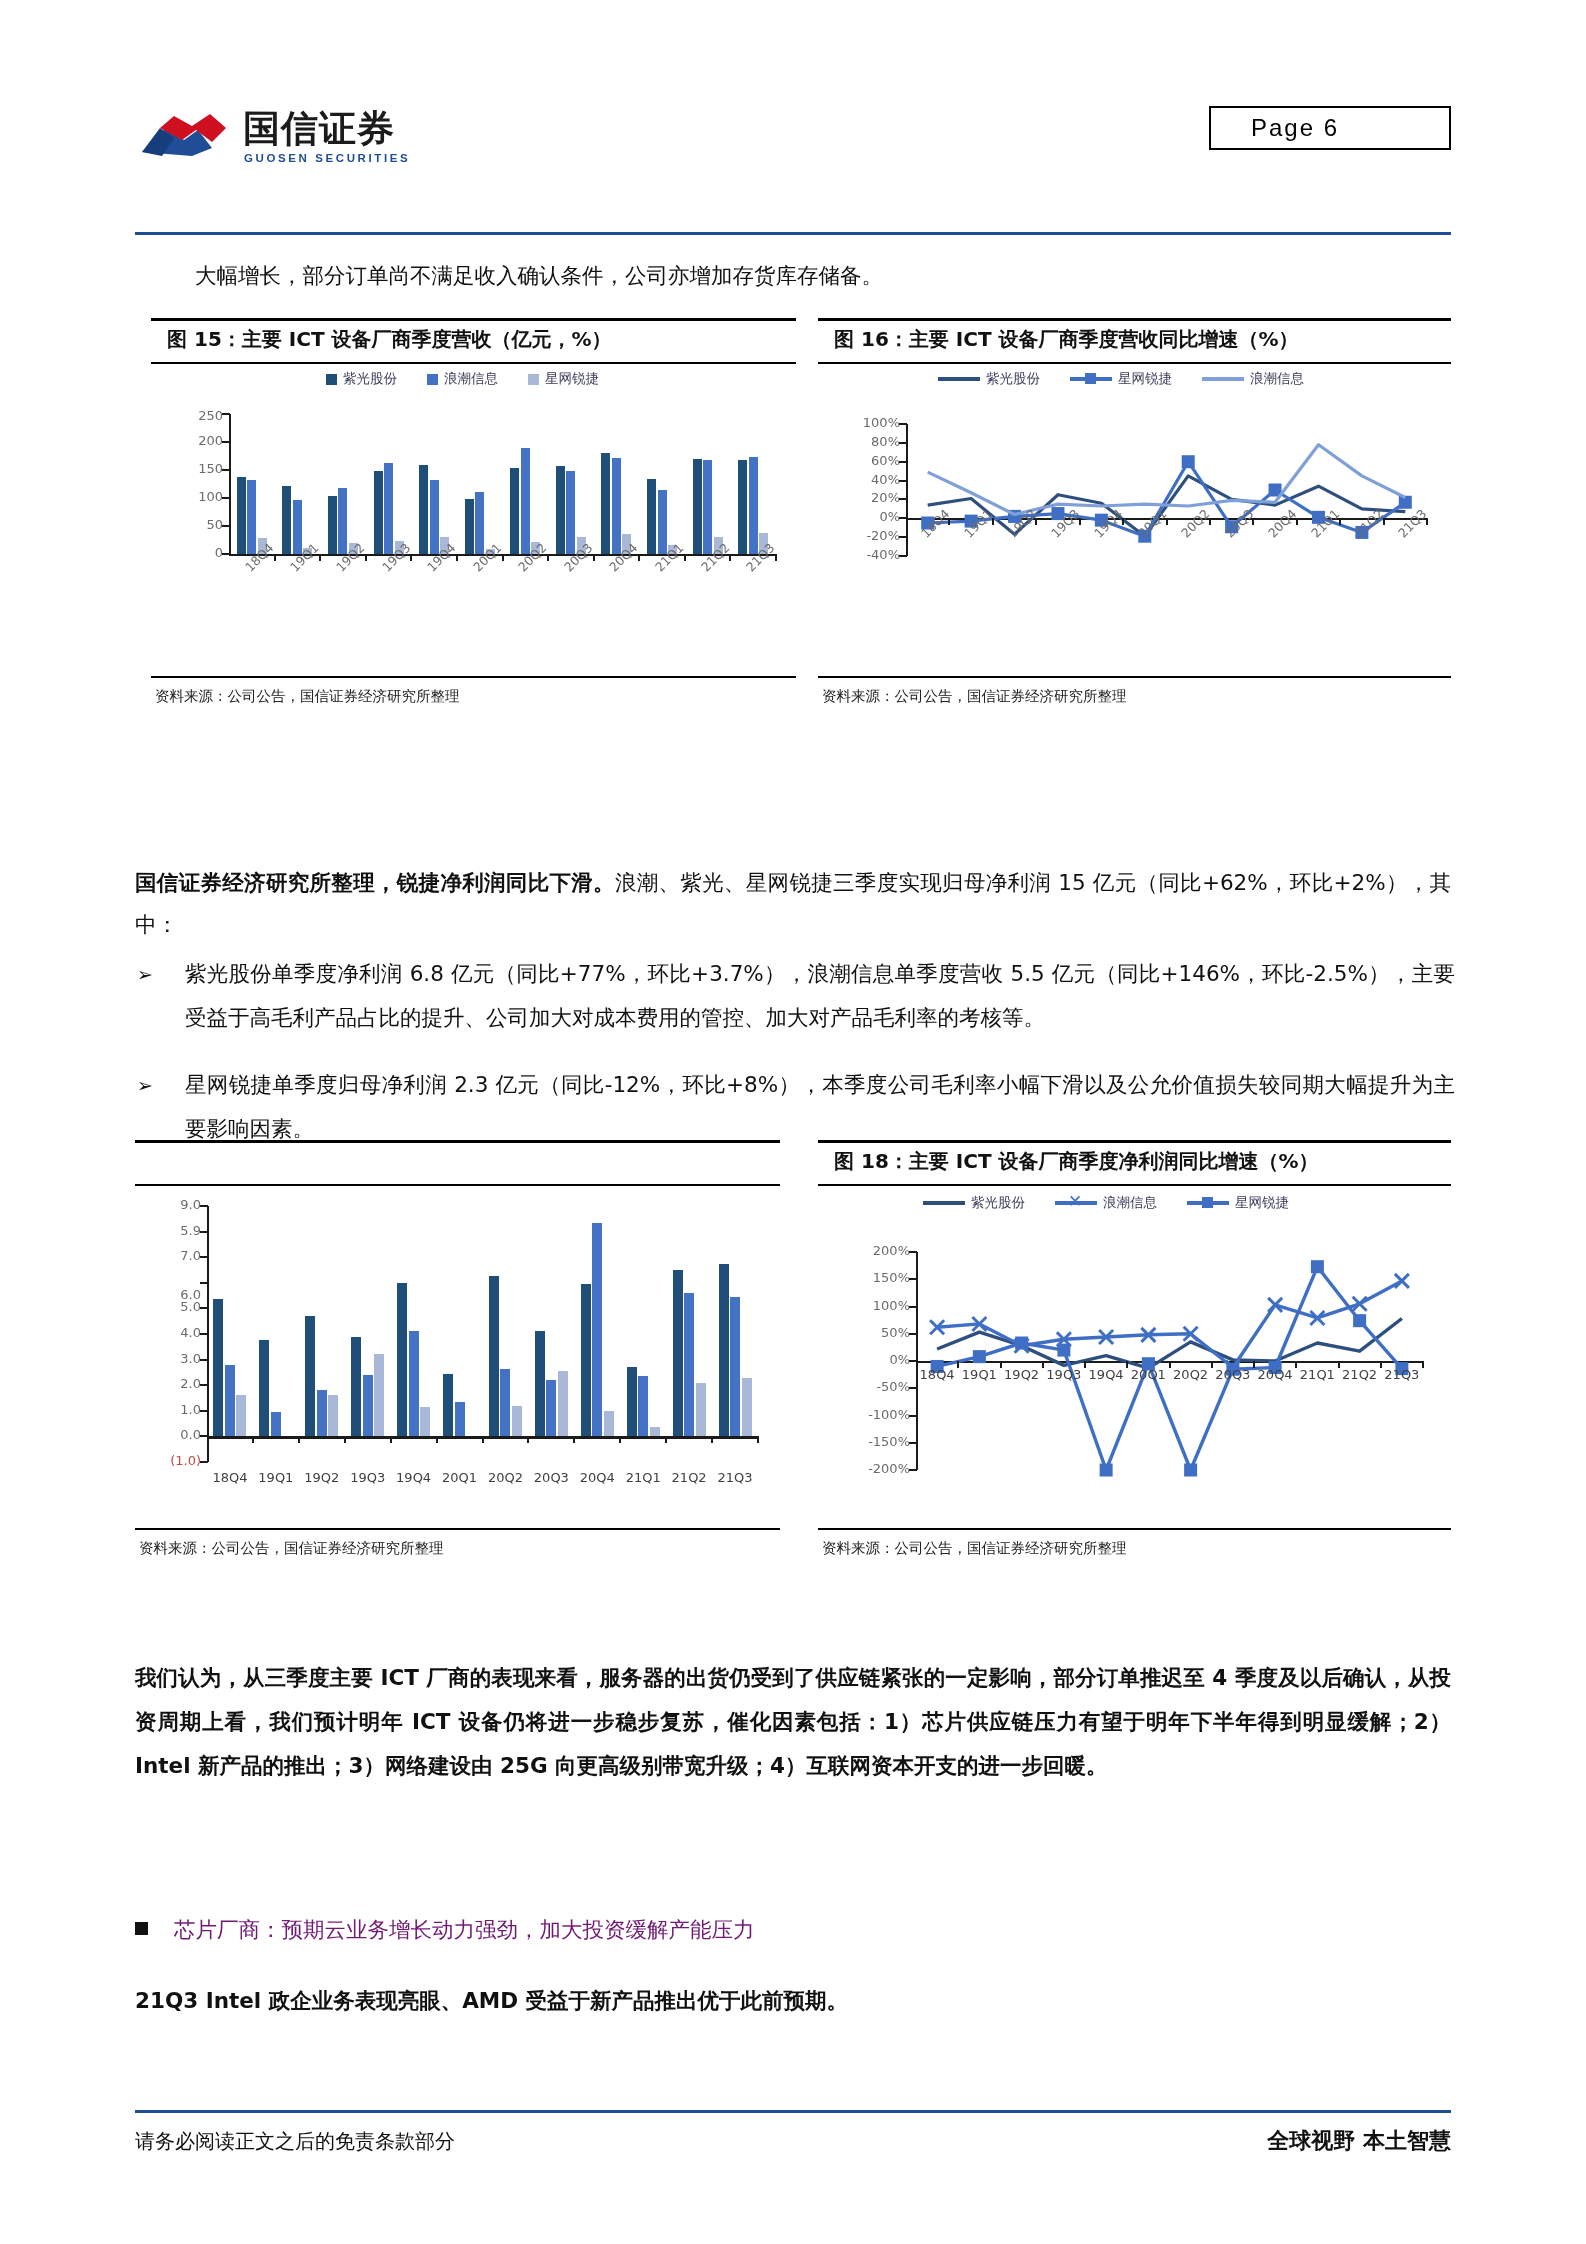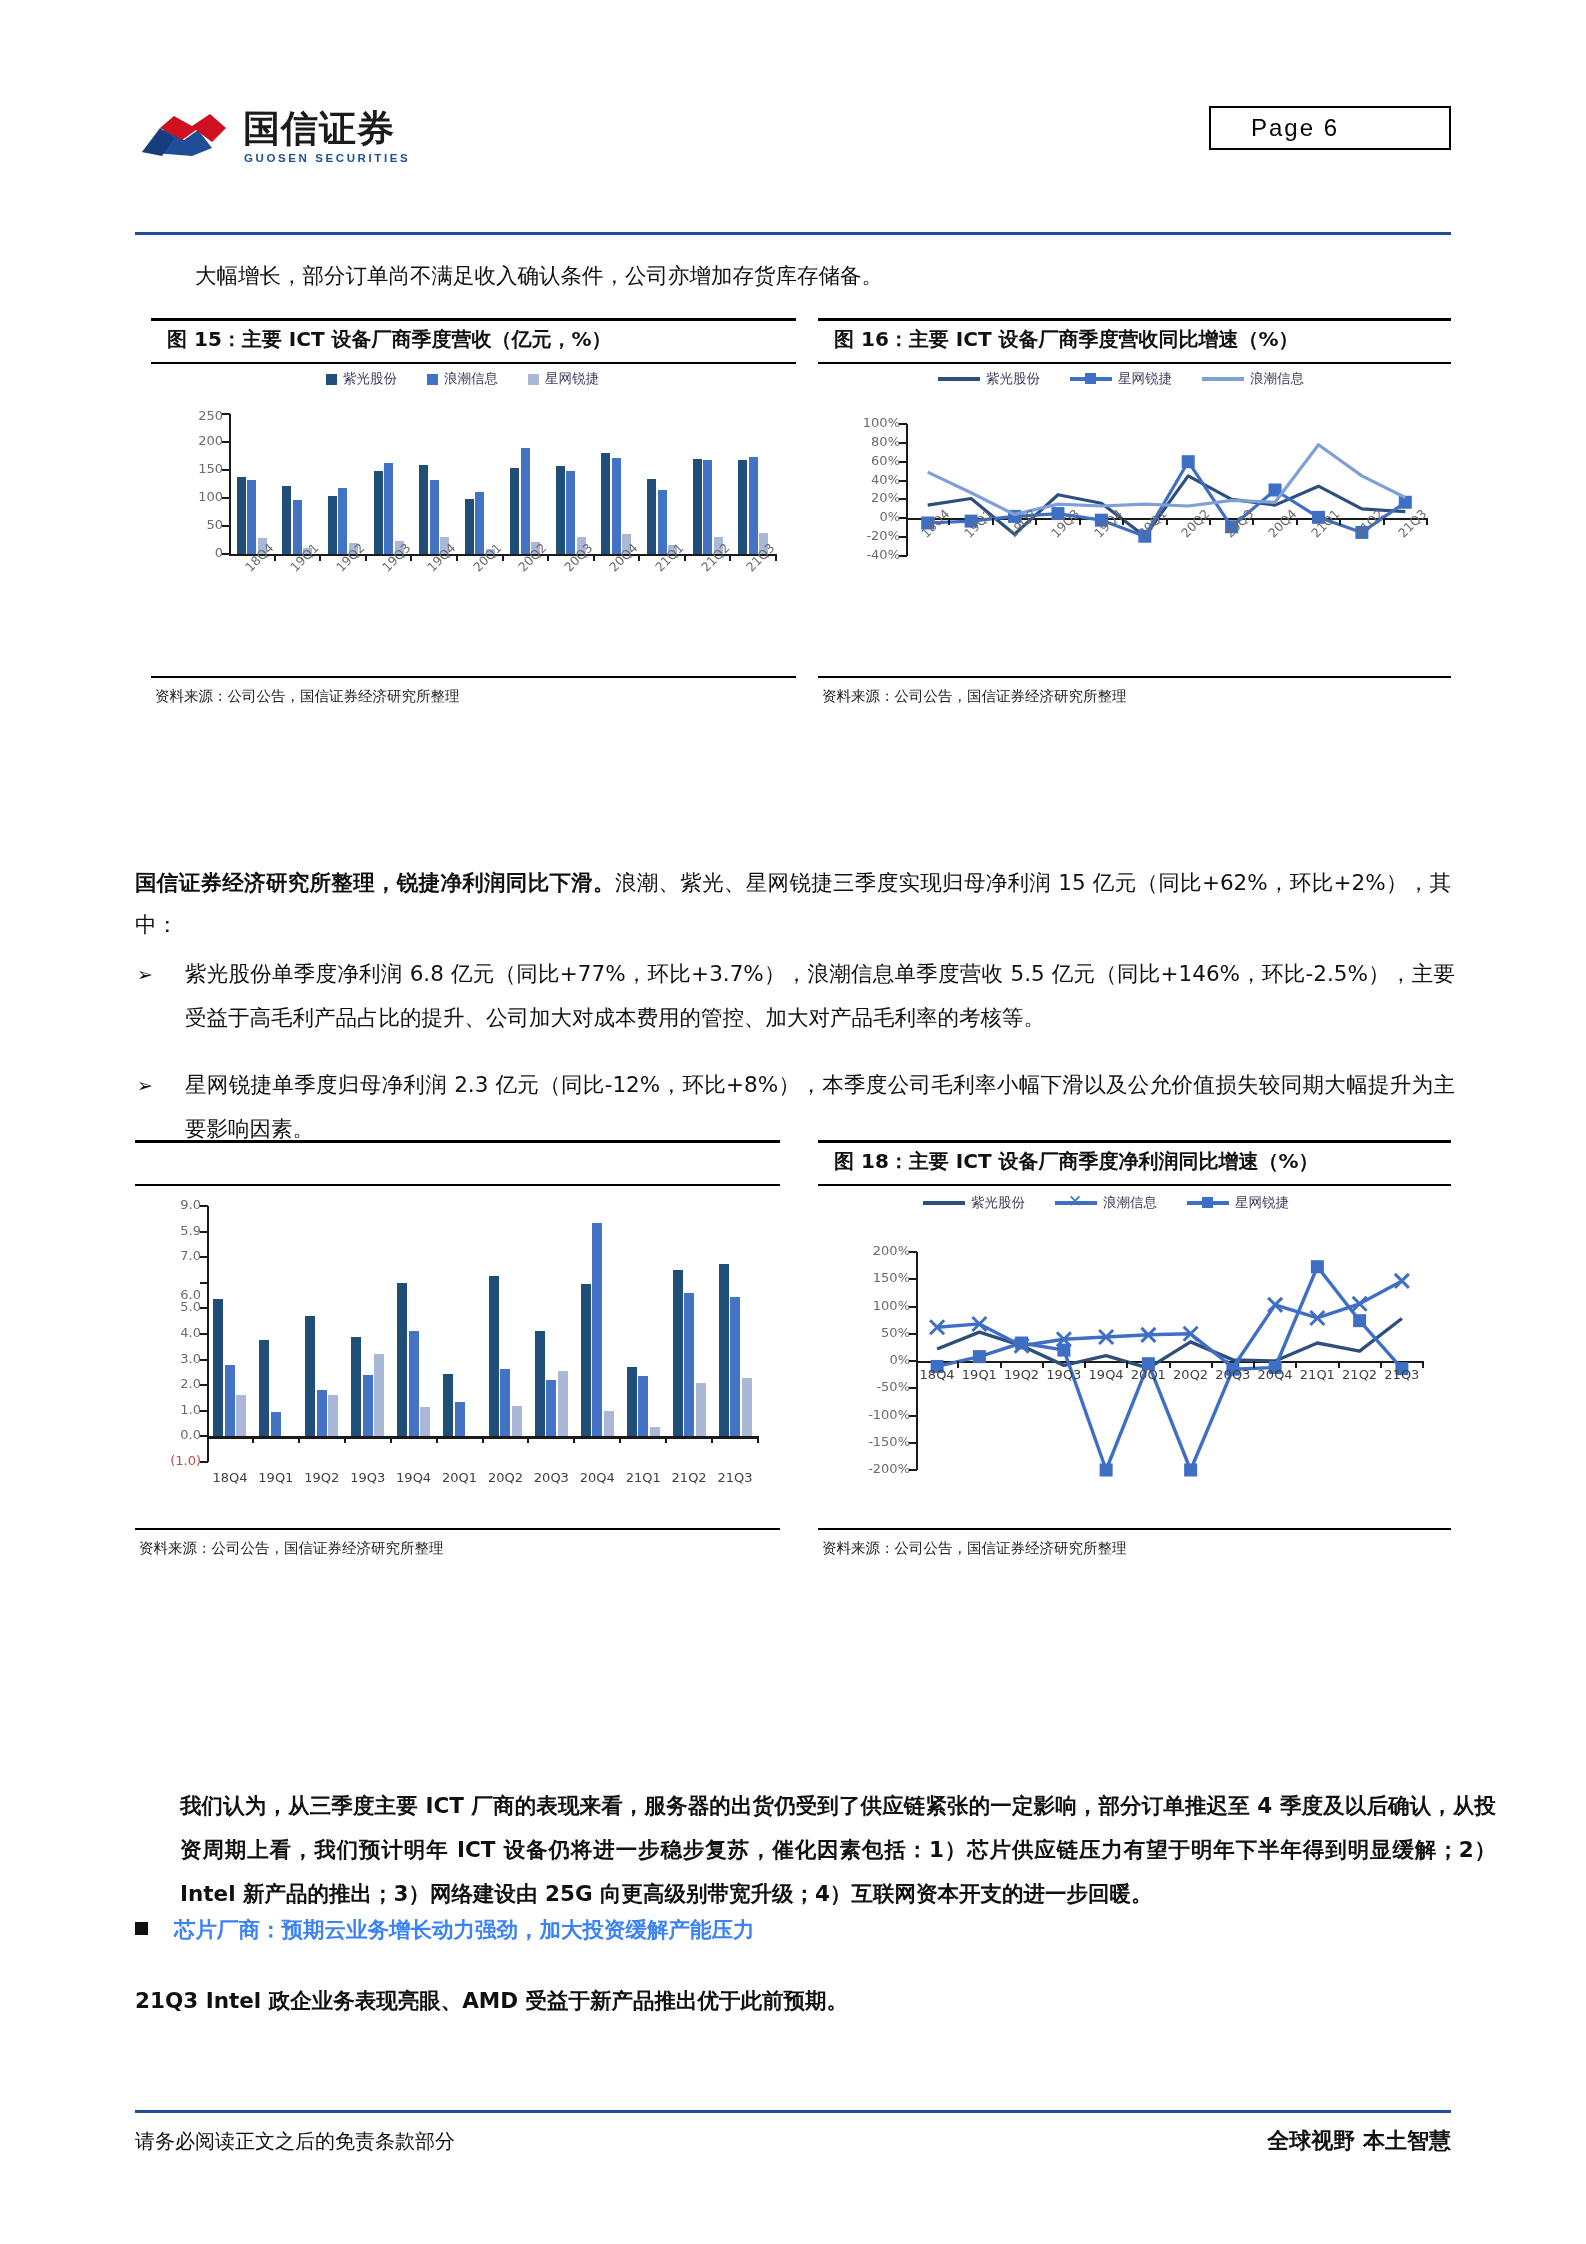--- a/index.html
+++ b/index.html
@@ -60,24 +60,24 @@
   .blk2{left:135px;top:862px;width:1316px;}
   .blk2 .bold{font-weight:bold;}
 
   .bullet{position:absolute;width:1270px;left:185px;
     font-family:"DejaVu Sans","Liberation Sans",sans-serif;
     font-size:21.5px;line-height:44px;color:#111;text-align:justify;}
   .bullet .mk{position:absolute;left:-48px;top:0;font-size:19px;}
   .bl1{top:952px;}
   .blg{top:1063px;}
 
-  .blk4{left:135px;top:1784px;width:1316px;font-weight:bold;line-height:44px;margin-left:45px;}
+  .blk4{left:135px;top:1656px;width:1316px;font-weight:bold;line-height:44px;}
   .sec{position:absolute;left:135px;top:1915px;width:1316px;
     font-family:"DejaVu Sans","Liberation Sans",sans-serif;
-    font-size:21.5px;font-weight:bold;color:#3b82f6;}
+    font-size:21.5px;font-weight:normal;color:#701a75;}
   .sec .sq{display:inline-block;width:13px;height:13px;background:#111;margin-right:26px;vertical-align:2px;}
   .blk5{left:135px;top:1980px;width:1316px;font-weight:bold;}
 
   
   .fig{position:absolute;box-sizing:border-box;}
   .fig .cap{
     position:absolute;left:0;top:0;width:100%;height:42px;
     font-family:"DejaVu Sans","Liberation Sans",sans-serif;
     font-size:20px;font-weight:bold;color:#111;
     display:flex;align-items:center;padding-left:16px;box-sizing:border-box;

